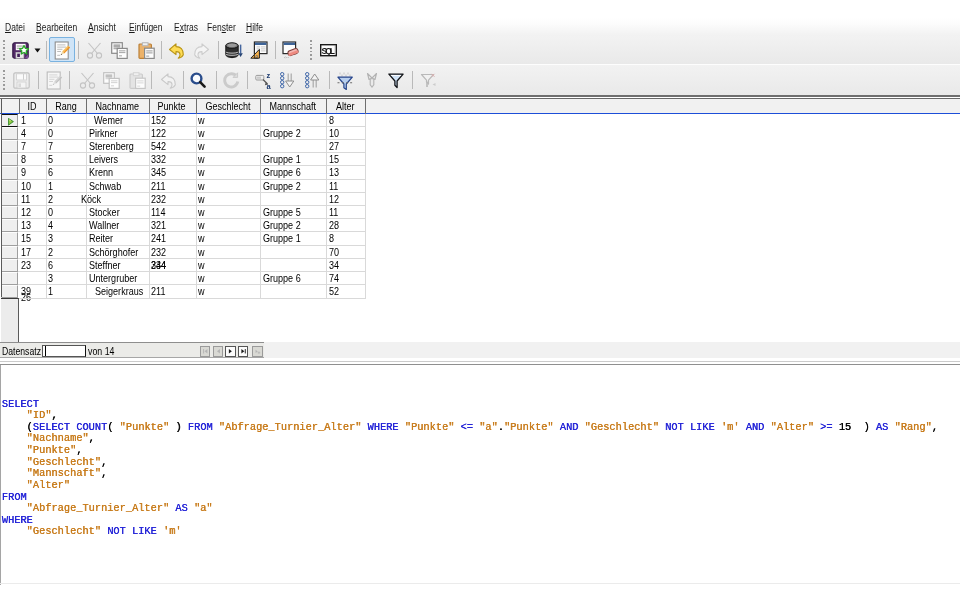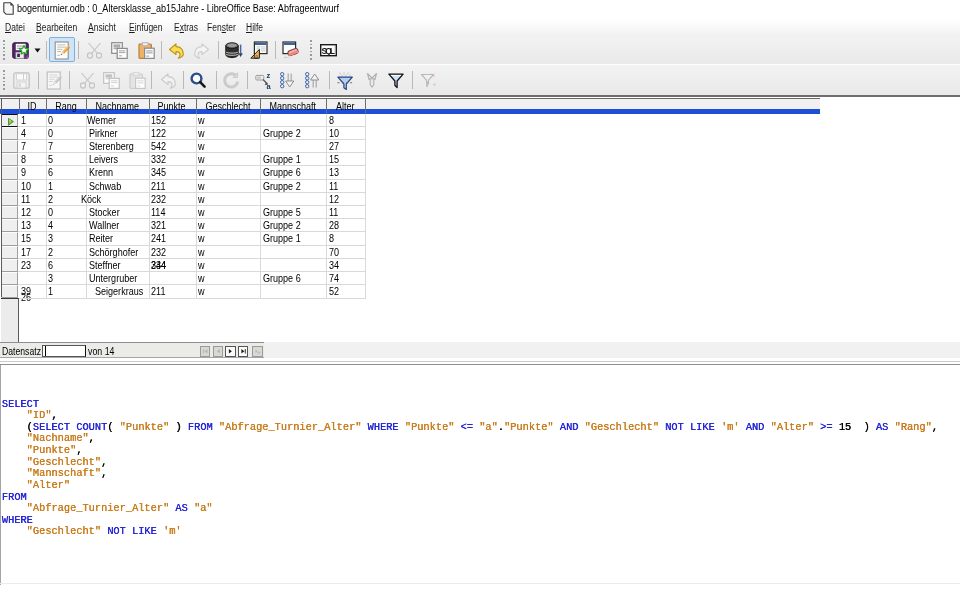--- a/index.html
+++ b/index.html
@@ -23,22 +23,22 @@
   background:linear-gradient(#f2f2f2,#e9e9e9); }
 #tb2 { left:0; top:64px; width:960px; height:33px;
   background:linear-gradient(#f2f2f2,#e9e9e9);
   border-top:1px solid #fdfdfd; border-bottom:2px solid #6e6e6e; }
 .grip { position:absolute; left:2.5px; width:2px;
   background-image:repeating-linear-gradient(#9a9a9a 0 1.6px, transparent 1.6px 3.6px); }
 .vsep { position:absolute; width:1px; background:#b9b9b9; }
 .icon { position:absolute; }
 
 
-#thead { left:0; top:98px; width:820px; height:15.5px; background:#f1f1f1;
-  border-top:1px solid #686868; border-bottom:5px solid #1d4ed8; }
+#thead { left:0; top:98px; width:960px; height:15.5px; background:#f1f1f1;
+  border-top:1px solid #686868; border-bottom:1px solid #1d4ed8; }
 .hcell { position:absolute; top:1px; height:12.5px; font-size:10px; color:#000;
   display:flex; align-items:center; justify-content:center; }
 .hcell span { transform:scaleX(0.90); white-space:pre; }
 .hb { position:absolute; top:0; width:1px; height:14.5px; background:#6e6e6e; }
 #tbody { left:0; top:113.5px; width:366px; height:185px; background:#fff; }
 .rowhead { position:absolute; left:1px; width:17px; height:13.214px;
   background:#efefef; border:1px solid #9e9e9e; border-top-color:#fdfdfd; border-left-color:#fdfdfd; }
 .gline-v { position:absolute; top:0; width:1px; height:185px; background:#d9d9d9; }
 .gline-h { position:absolute; left:18px; width:347px; height:1px; background:#d9d9d9; }
 .dcell { position:absolute; font-size:10.4px; color:#000; white-space:pre; }
@@ -67,27 +67,20 @@
 #sqlpre { position:absolute; left:0.75px; top:33.5px;
   font-family:"Liberation Mono", monospace; font-size:10.33px; line-height:11.63px;
   white-space:pre; color:#000; text-shadow:0.3px 0 0 currentColor; }
 .k { color:#2323d7; }
 .o { color:#c87c1c; }
 #faint { left:0; top:583px; width:960px; height:1px; background:#ebebeb; }
 </style>
 </head>
 <body>
 <div id="page">
-  <div class="abs" id="titlebar">
-    <svg class="abs" style="left:2.5px;top:1.5px" width="11" height="13" viewBox="0 0 11 13">
-      <path d="M0.8 0.7 H7.4 L10.2 3.4 V12.3 H3.2 L0.8 9.9 Z" fill="#f7f7f7" stroke="#3c3c3c" stroke-width="1.1" stroke-linejoin="round"></path>
-      <path d="M7.4 0.7 L10.2 3.4 H7.4 Z" fill="#3c3c3c"></path>
-    </svg>
-    <div class="abs" id="titletext"><span class="sx" style="transform:scaleX(0.903)">bogenturnier.odb : 0_Altersklasse_ab15Jahre - LibreOffice Base: Abfrageentwurf</span></div>
-  </div>
 
   <div class="abs" id="tb1">
     <div class="grip" style="top:4px;height:20px"></div>
 <svg class="icon" style="left:11.5px;top:5.5px" width="17" height="17" viewBox="0 0 17 17">
         <rect x="0.8" y="0.8" width="15.4" height="15.4" rx="1.8" fill="#532a68" stroke="#2e1440" stroke-width="1.1"></rect>
 <rect x="3.8" y="1.8" width="9.8" height="6.4" fill="#fdfdfd"></rect>
 <rect x="4.8" y="3.5" width="7.4" height="1.1" fill="#a0a0a0"></rect>
 <rect x="4.8" y="5.7" width="7.4" height="1.1" fill="#a0a0a0"></rect>
 <rect x="4" y="10.4" width="7.8" height="5.8" fill="#ececec" stroke="#bcbcbc" stroke-width="0.8"></rect>
 <rect x="5.2" y="11.6" width="2.7" height="3.4" fill="#42205a"></rect>
@@ -361,21 +354,21 @@
 <div class="gline-v" style="left:326.3px"></div>
 <div class="gline-v" style="left:364.5px"></div>
 <div class="gline-h" style="top:12.21px"></div>
 <div class="rowhead" style="top:0.00px;border-top:1.4px solid #111;border-bottom:1.4px solid #111;height:13.4px"></div>
 <svg class="icon" style="left:8px;top:4.20px" width="6" height="8" viewBox="0 0 6 8">
         <path d="M0.4 0.4 L5.4 3.6 L0.4 7.2 Z" fill="#8dc63f" stroke="#1f7d1f" stroke-width="0.8"></path>
         <path d="M1.2 1.8 l1.6 1.2" stroke="#e8f48c" stroke-width="0.9"></path>
       </svg>
 <div class="dcell" style="left:20.5px;top:1.00px"><span class="sx" style="transform:scaleX(0.87)">1</span></div>
 <div class="dcell" style="left:48px;top:1.00px"><span class="sx" style="transform:scaleX(0.87)">0</span></div>
-<div class="dcell" style="left:87px;top:1.00px"><span class="sx" style="transform:scaleX(0.87)">Wemer</span></div>
+<div class="dcell" style="left:94px;top:1.00px"><span class="sx" style="transform:scaleX(0.87)">Wemer</span></div>
 <div class="dcell" style="left:151px;top:1.00px"><span class="sx" style="transform:scaleX(0.87)">152</span></div>
 <div class="dcell" style="left:198px;top:1.00px"><span class="sx" style="transform:scaleX(0.87)">w</span></div>
 <div class="dcell" style="left:329px;top:1.00px"><span class="sx" style="transform:scaleX(0.87)">8</span></div>
 <div class="gline-h" style="top:25.43px"></div>
 <div class="rowhead" style="top:13.21px"></div>
 <div class="dcell" style="left:20.5px;top:14.21px"><span class="sx" style="transform:scaleX(0.87)">4</span></div>
 <div class="dcell" style="left:48px;top:14.21px"><span class="sx" style="transform:scaleX(0.87)">0</span></div>
 <div class="dcell" style="left:88.5px;top:14.21px"><span class="sx" style="transform:scaleX(0.87)">Pirkner</span></div>
 <div class="dcell" style="left:151px;top:14.21px"><span class="sx" style="transform:scaleX(0.87)">122</span></div>
 <div class="dcell" style="left:198px;top:14.21px"><span class="sx" style="transform:scaleX(0.87)">w</span></div>

